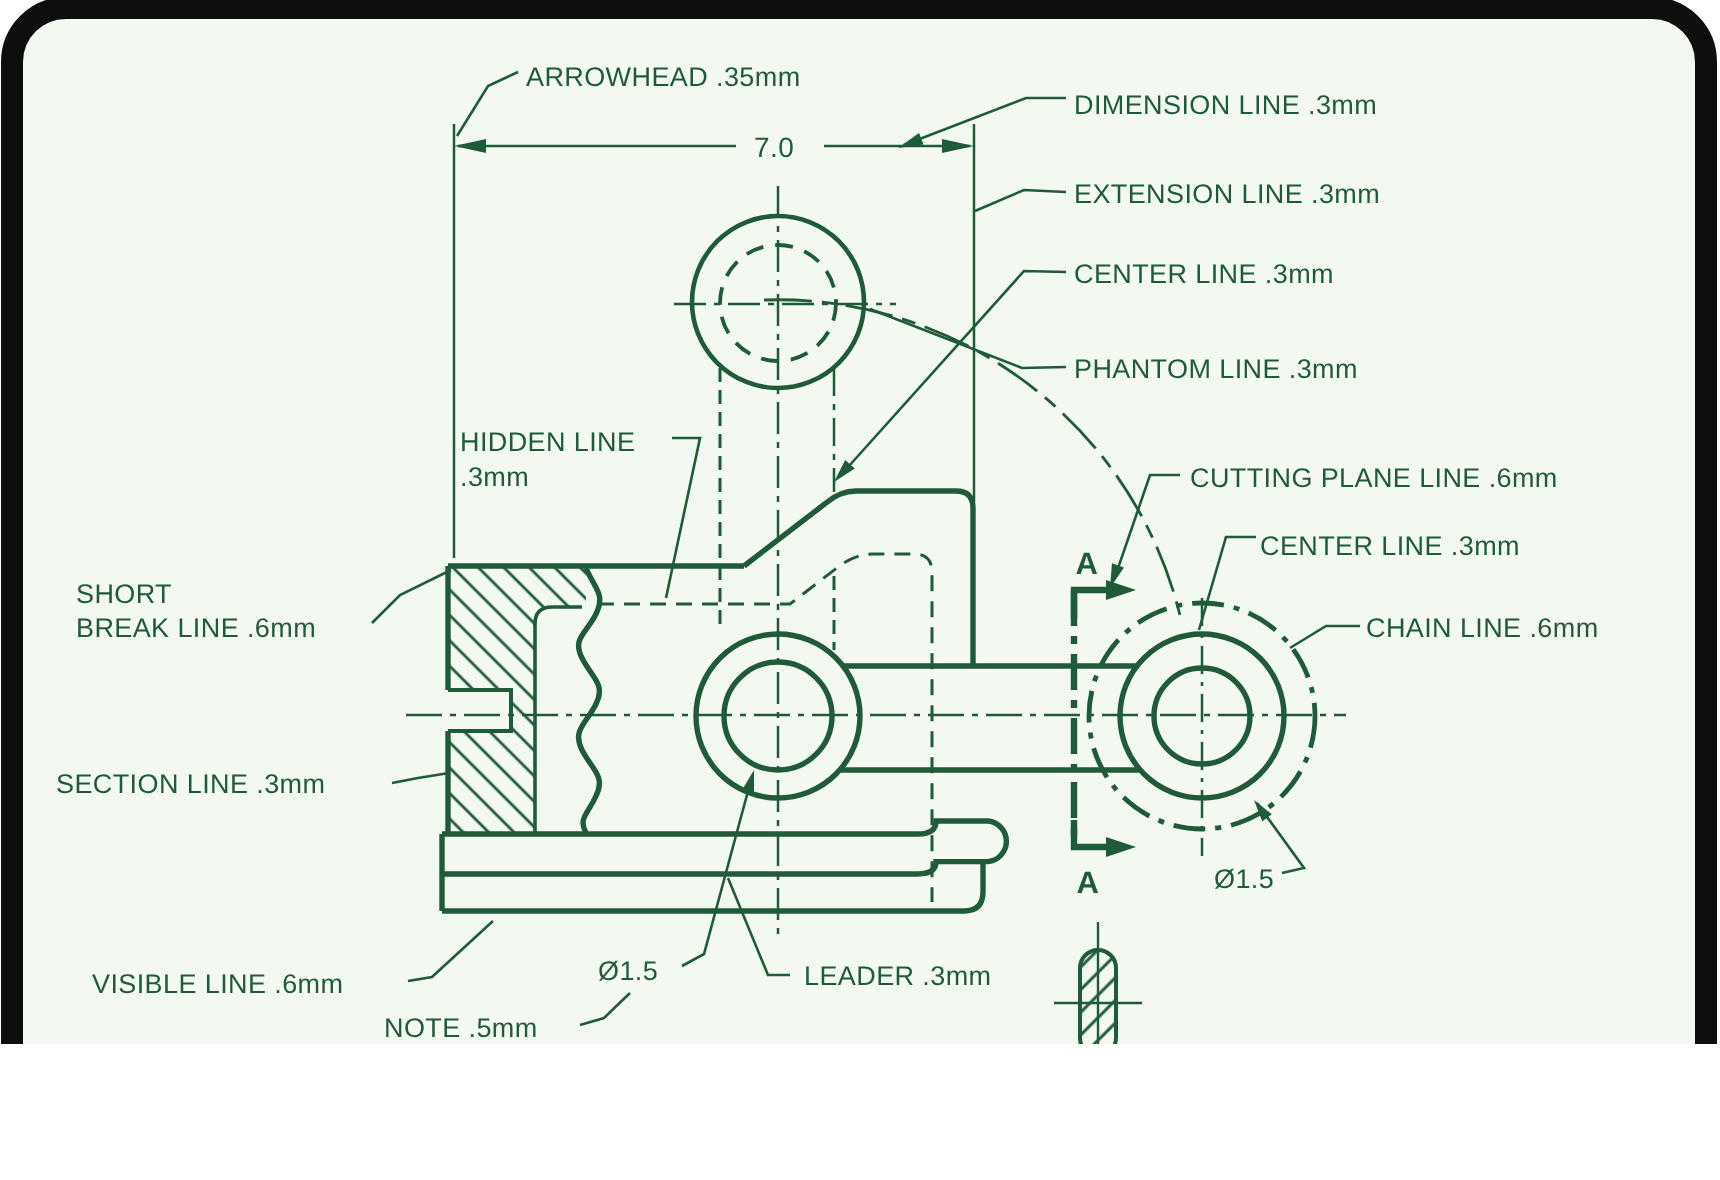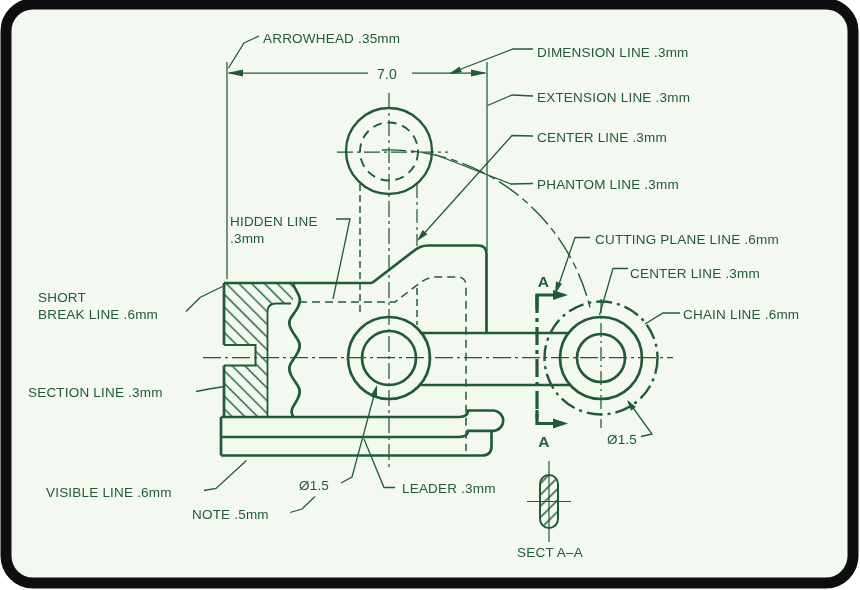--- a/index.html
+++ b/index.html
@@ -1,16 +1,16 @@
 <!DOCTYPE html>
 <html><head>
 <meta charset="utf-8">
 <style>
   html,body{margin:0;padding:0;background:#ffffff;}
-  .page{position:relative;width:860px;height:590px;background:#3b82f6;overflow:hidden;
+  .page{position:relative;width:860px;height:522px;background:#3b82f6;overflow:hidden;
         font-family:"Liberation Sans", sans-serif;}
   svg{display:block}
   text{fill:#1f5b39;font-family:"Liberation Sans", sans-serif;font-size:13.5px;letter-spacing:.2px;}
   text.big-a{font-weight:bold;font-size:15.5px;}
   text.dimval{font-size:14px;}
 </style>
 </head>
 <body>
 
 <div class="page">

